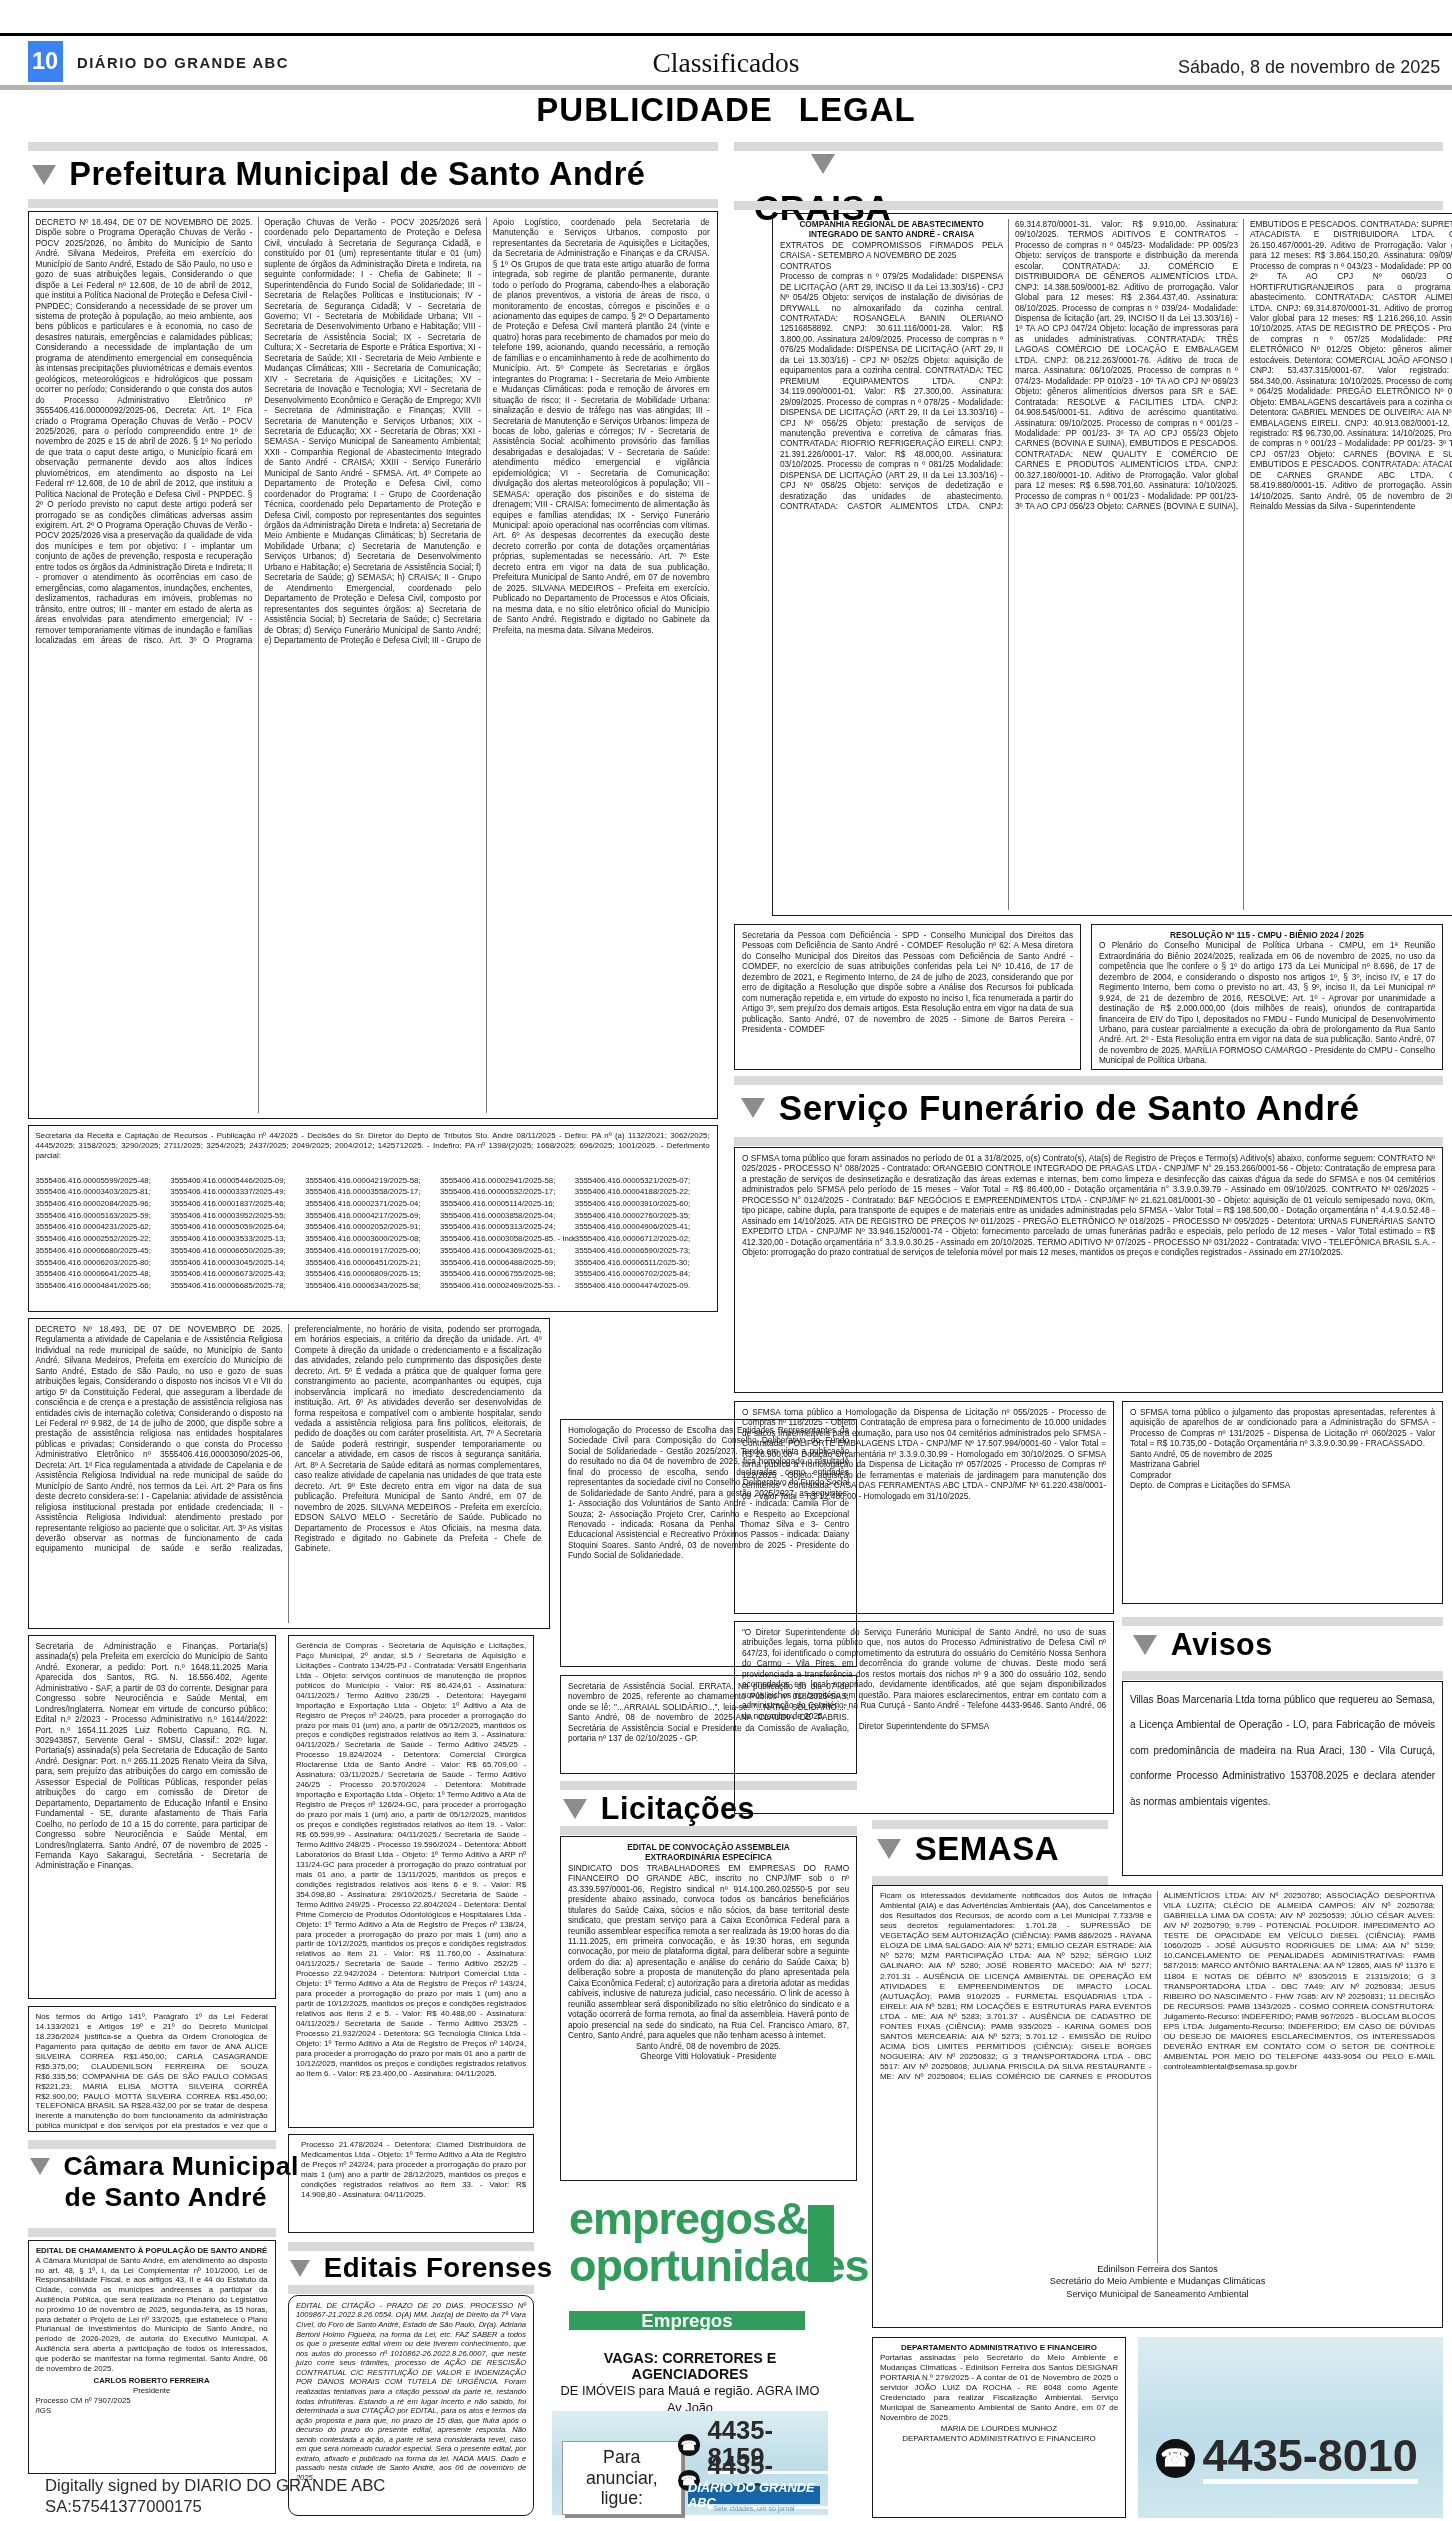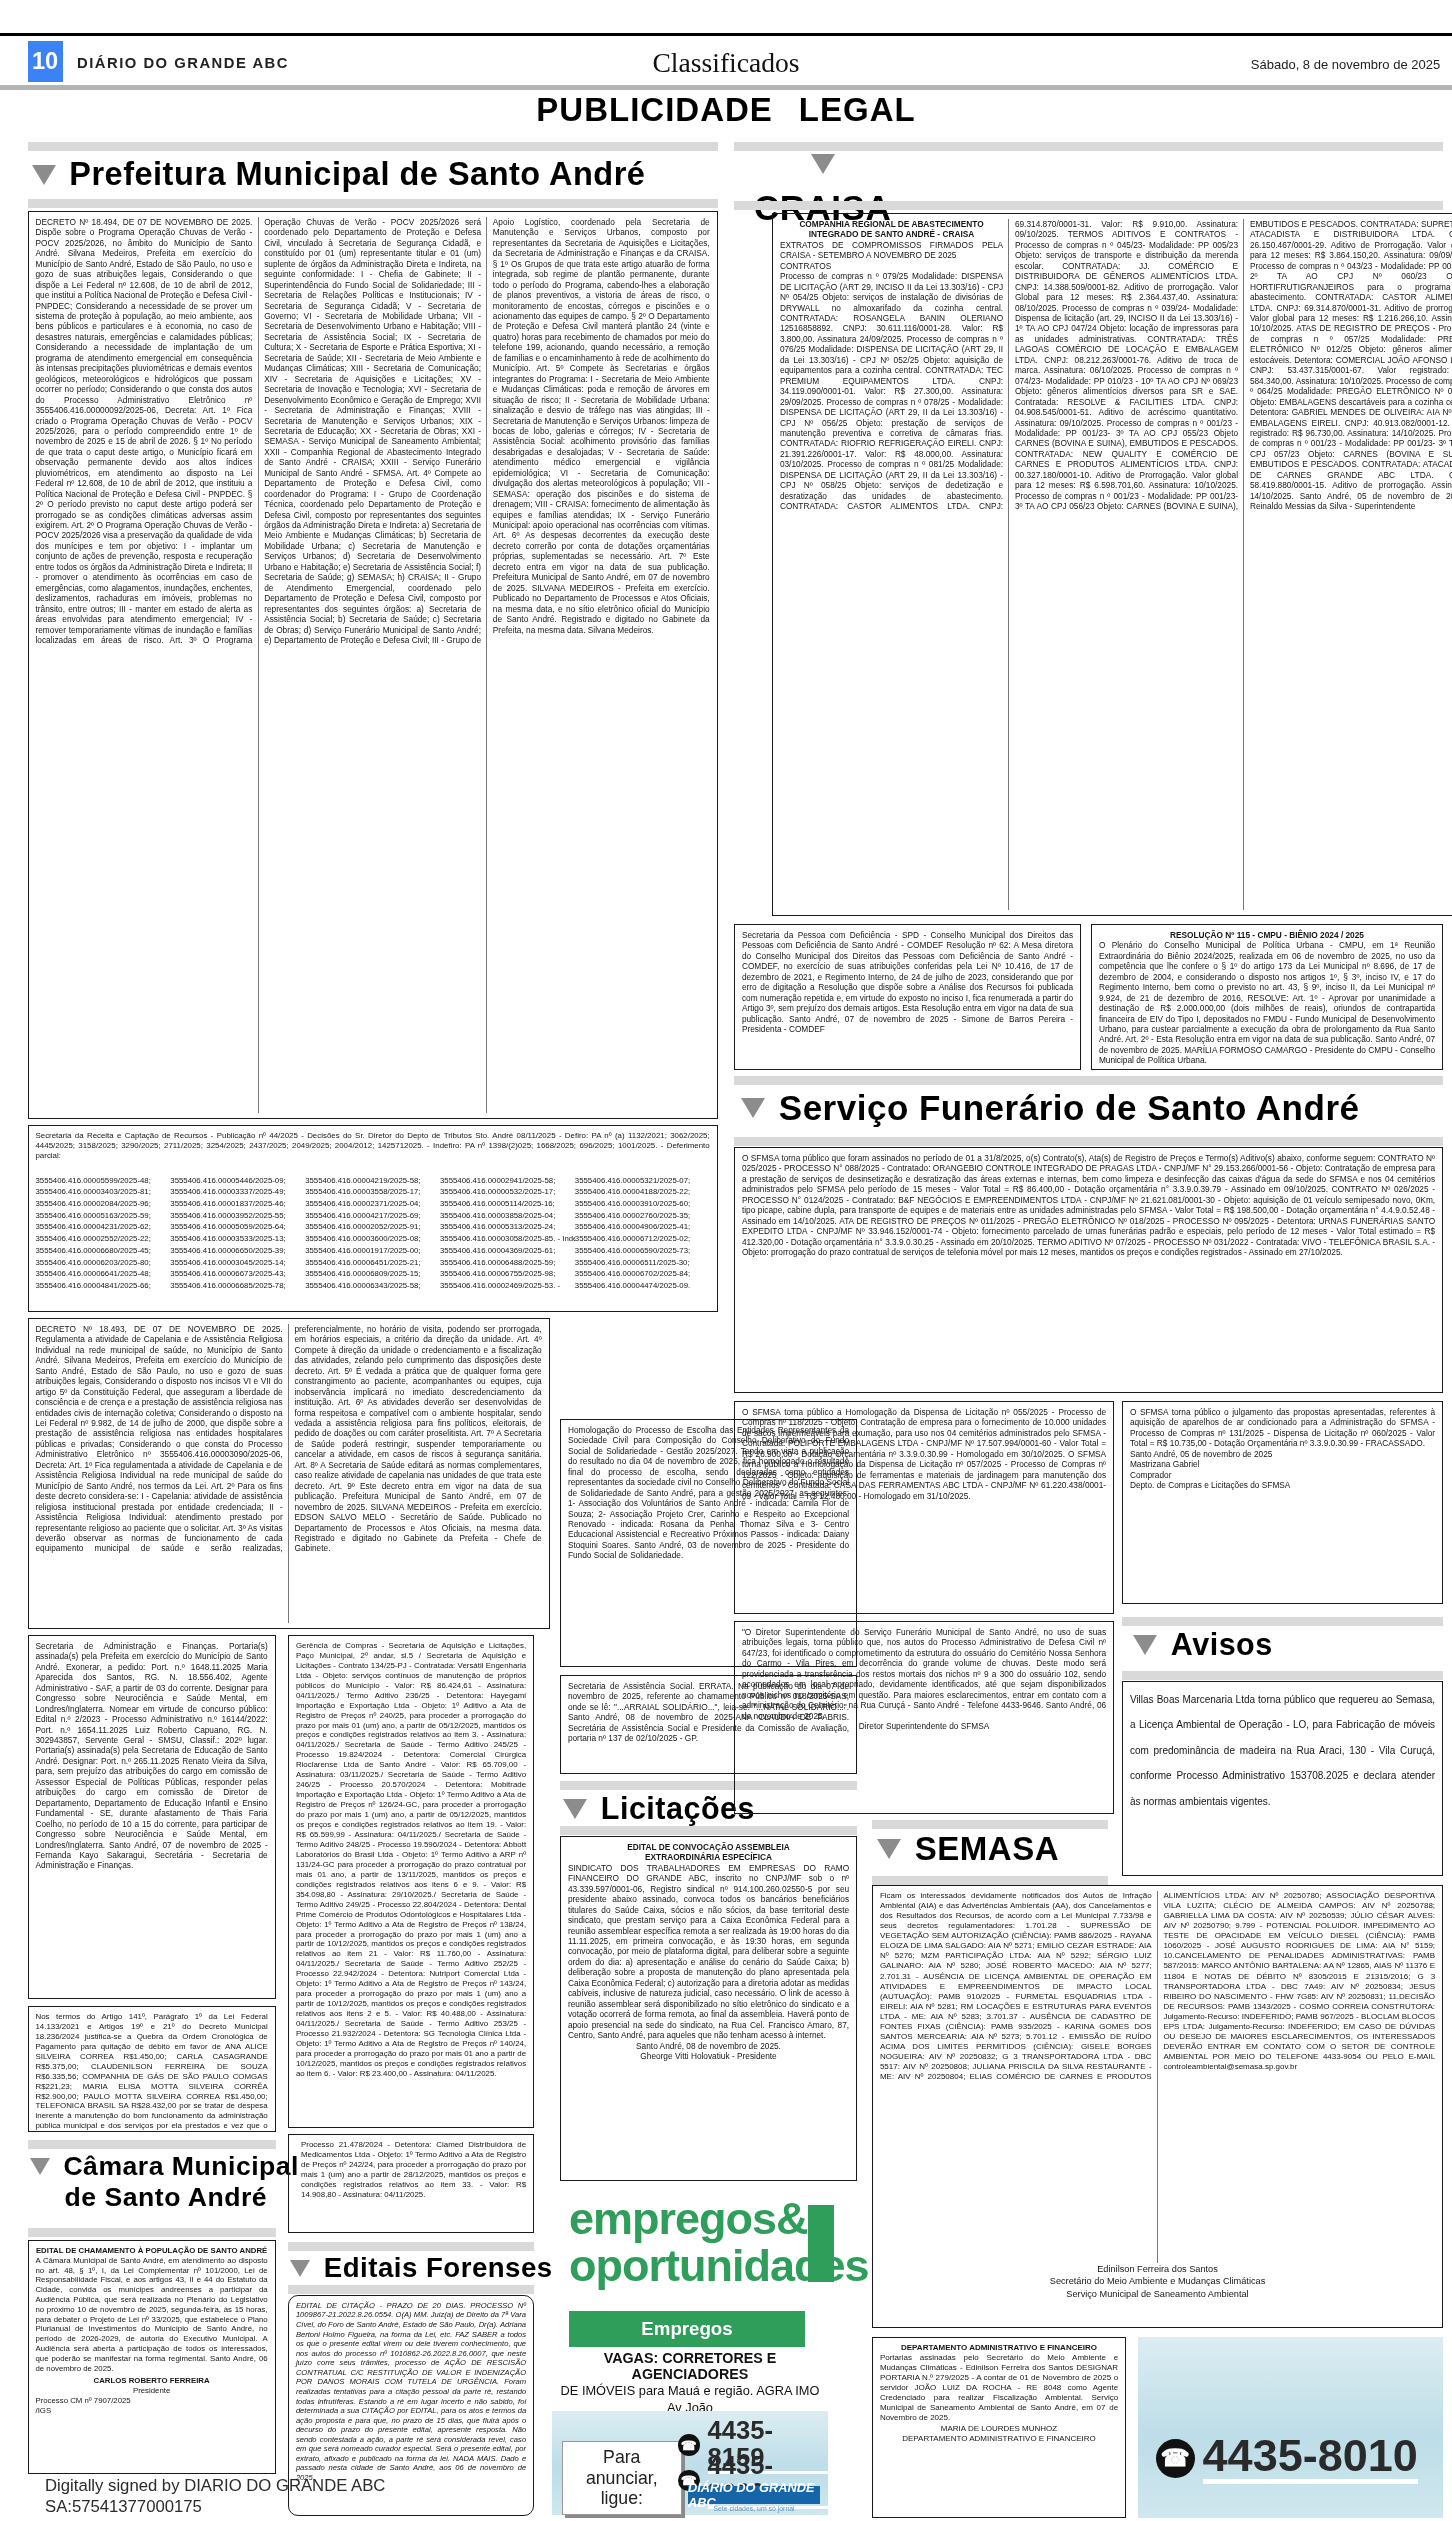--- a/index.html
+++ b/index.html
@@ -4,21 +4,21 @@
 <style>
   html,body{margin:0;padding:0;background:#e8e8e8;}
   .page{position:relative;width:1452px;height:2522px;background:#fff;font-family:"Liberation Sans",sans-serif;color:#111;overflow:hidden;margin:0 auto;}
   .abs{position:absolute;}
   .rule-black{background:#000;height:3px;}
   .rule-gray{background:#b3b3b3;height:4.9px;}
   .gbar{background:#d9d9d9;height:8.9px;}
   .pageno{background:#3b82f6;color:#fff;font-weight:bold;font-size:23.6px;display:flex;align-items:center;justify-content:center;}
   .brand{font-size:14.8px;letter-spacing:1.5px;font-weight:bold;color:#222;}
   .classif{font-family:"Liberation Serif",serif;font-size:27.6px;color:#111;}
-  .hdate{font-size:13px;color:#222;}
+  .hdate{font-size:18px;color:#222;}
   .pubtitle{font-size:33px;font-weight:bold;letter-spacing:1px;word-spacing:15.8px;color:#000;}
   .shead{display:flex;align-items:center;gap:13.8px;white-space:nowrap;}
   .tri{width:0;height:0;border-left:12.8px solid transparent;border-right:12.8px solid transparent;border-top:20.7px solid #8c8c8c;flex:0 0 auto;}
   .ht{font-weight:bold;color:#000;letter-spacing:0.5px;}
   .box{border:1px solid #1a1a1a;padding:4.9px 6.9px;font-size:8.3px;line-height:1.26;text-align:justify;color:#151515;overflow:hidden;box-sizing:border-box;}
   .cols3{column-count:3;column-gap:11.8px;column-rule:1px solid #777;height:100%;}
   .cols2{column-count:2;column-gap:11.8px;column-rule:1px solid #777;}
   .bctr{text-align:center;font-weight:bold;}
   .nums{display:flex;flex-wrap:wrap;font-size:7.8px;line-height:1.5;}
   .nums span{width:20%;white-space:nowrap;overflow:hidden;}
@@ -192,21 +192,21 @@
     <span>SINDICATO DOS TRABALHADORES EM EMPRESAS DO RAMO FINANCEIRO DO GRANDE ABC, inscrito no CNPJ/MF sob o nº 43.339.597/0001-06, Registro sindical nº 914.100.260.02550-5 por seu presidente abaixo assinado, convoca todos os bancários beneficiários titulares do Saúde Caixa, sócios e não sócios, da base territorial deste sindicato, que prestam serviço para a Caixa Econômica Federal para a reunião assemblear específica remota a ser realizada às 19:00 horas do dia 11.11.2025, em primeira convocação, e às 19:30 horas, em segunda convocação, por meio de plataforma digital, para deliberar sobre a seguinte ordem do dia: a) apresentação e análise do cenário do Saúde Caixa; b) deliberação sobre a proposta de manutenção do plano apresentada pela Caixa Econômica Federal; c) autorização para a diretoria adotar as medidas cabíveis, inclusive de natureza judicial, caso necessário. O link de acesso à reunião assemblear será disponibilizado no sítio eletrônico do sindicato e a votação ocorrerá de forma remota, ao final da assembleia. Haverá ponto de apoio presencial na sede do sindicato, na Rua Cel. Francisco Amaro, 87, Centro, Santo André, para aqueles que não tenham acesso à internet.</span>
     <div class="sigc">Santo André, 08 de novembro de 2025.</div>
     <div class="sigc">Gheorge Vitti Holovatiuk - Presidente</div>
   </div>
 
   <div class="abs" style="left:569px;top:2195px;">
     <div class="greenlogo">empregos&amp;</div>
     <div class="greenlogo">oportunidades</div>
   </div>
   <div class="abs greenblock" style="left:808px;top:2205px;width:25.6px;height:77px;"></div>
-  <div class="abs greenbar" style="left:569px;top:2311px;width:236px;height:36px;">
+  <div class="abs greenbar" style="left:569px;top:2311px;width:236px;height:19px;">
     <span>Empregos</span>
   </div>
   <div class="abs" style="left:552px;top:2350px;width:276px;">
     <div class="vagash">VAGAS: CORRETORES E AGENCIADORES</div>
     <div class="vagasb">DE IMÓVEIS para Mauá e região. AGRA IMO Av João</div>
     <div class="vagasb">Ramalho 1237, Pq São Vicente/Mauá CRECI 2.760-J</div>
   </div>
 
   <div class="abs ad" style="left:552px;top:2411px;width:276px;height:104px;padding:7.9px;">
     <div class="adlabel" style="position:absolute;left:9.9px;top:29.6px;width:102px;font-size:17.7px;">

